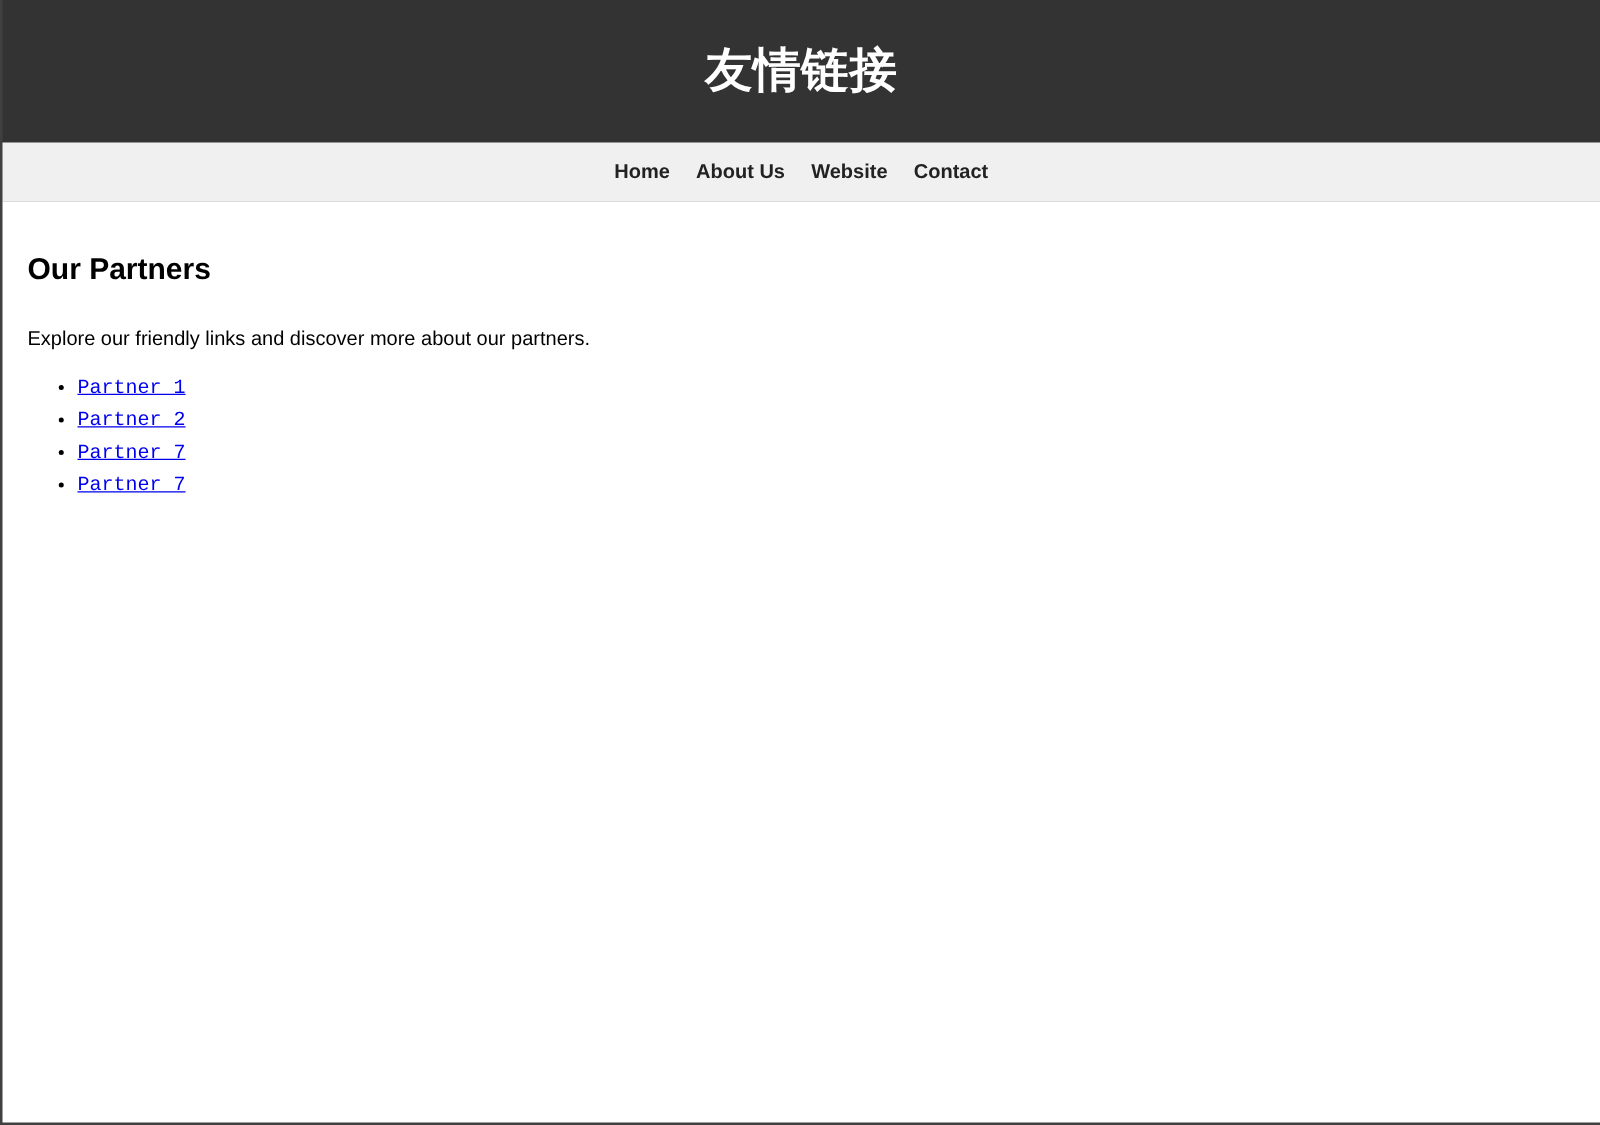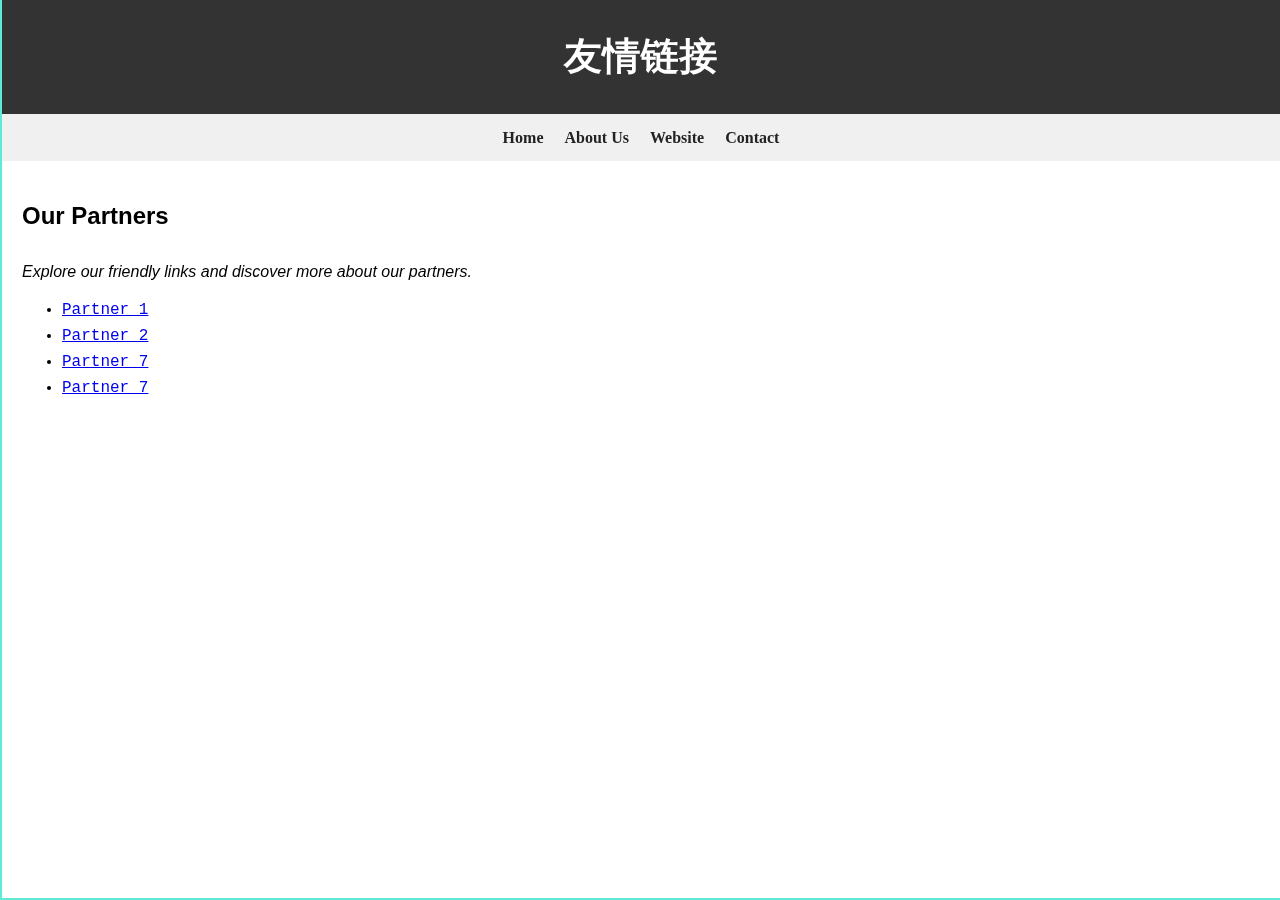--- a/index.html
+++ b/index.html
@@ -14,21 +14,21 @@
     overflow: hidden;
   }
   .page {
     width: 1280px;
     height: 900px;
     box-sizing: border-box;
     padding-left: 2px;
     padding-bottom: 2px;
     display: flex;
     flex-direction: column;
-    background: #5eead4;
+    background: #404040;
   }
   
   .site-header {
     background: #333333;
     color: #ffffff;
     height: 114px;
     min-height: 114px;
     display: flex;
     align-items: center;
     justify-content: center;
@@ -61,21 +61,20 @@
     align-items: center;
     gap: 21px;
   }
   .nav-link {
     color: #222222;
     text-decoration: none;
     font-size: 16px;
     font-weight: bold;
     line-height: 1;
     display: inline-block;
-    font-family: Liberation Serif, serif;
   }
   
   .site-main {
     flex: 1 1 auto;
     background: #ffffff;
     box-sizing: border-box;
     padding: 20px;
     overflow: hidden;
   }
   .section-title {
@@ -83,21 +82,20 @@
     font-size: 24px;
     line-height: 1.2;
     font-weight: bold;
     color: #000000;
   }
   .section-desc {
     margin: 31px 0 0 0;
     font-size: 16px;
     line-height: 1.2;
     color: #000000;
-    font-style: italic;
   }
   .partner-list {
     margin: 16px 0 0 0;
     padding-left: 40px;
     list-style-type: disc;
   }
   .partner-item {
     font-size: 16px;
     line-height: 26px;
     color: #000000;

